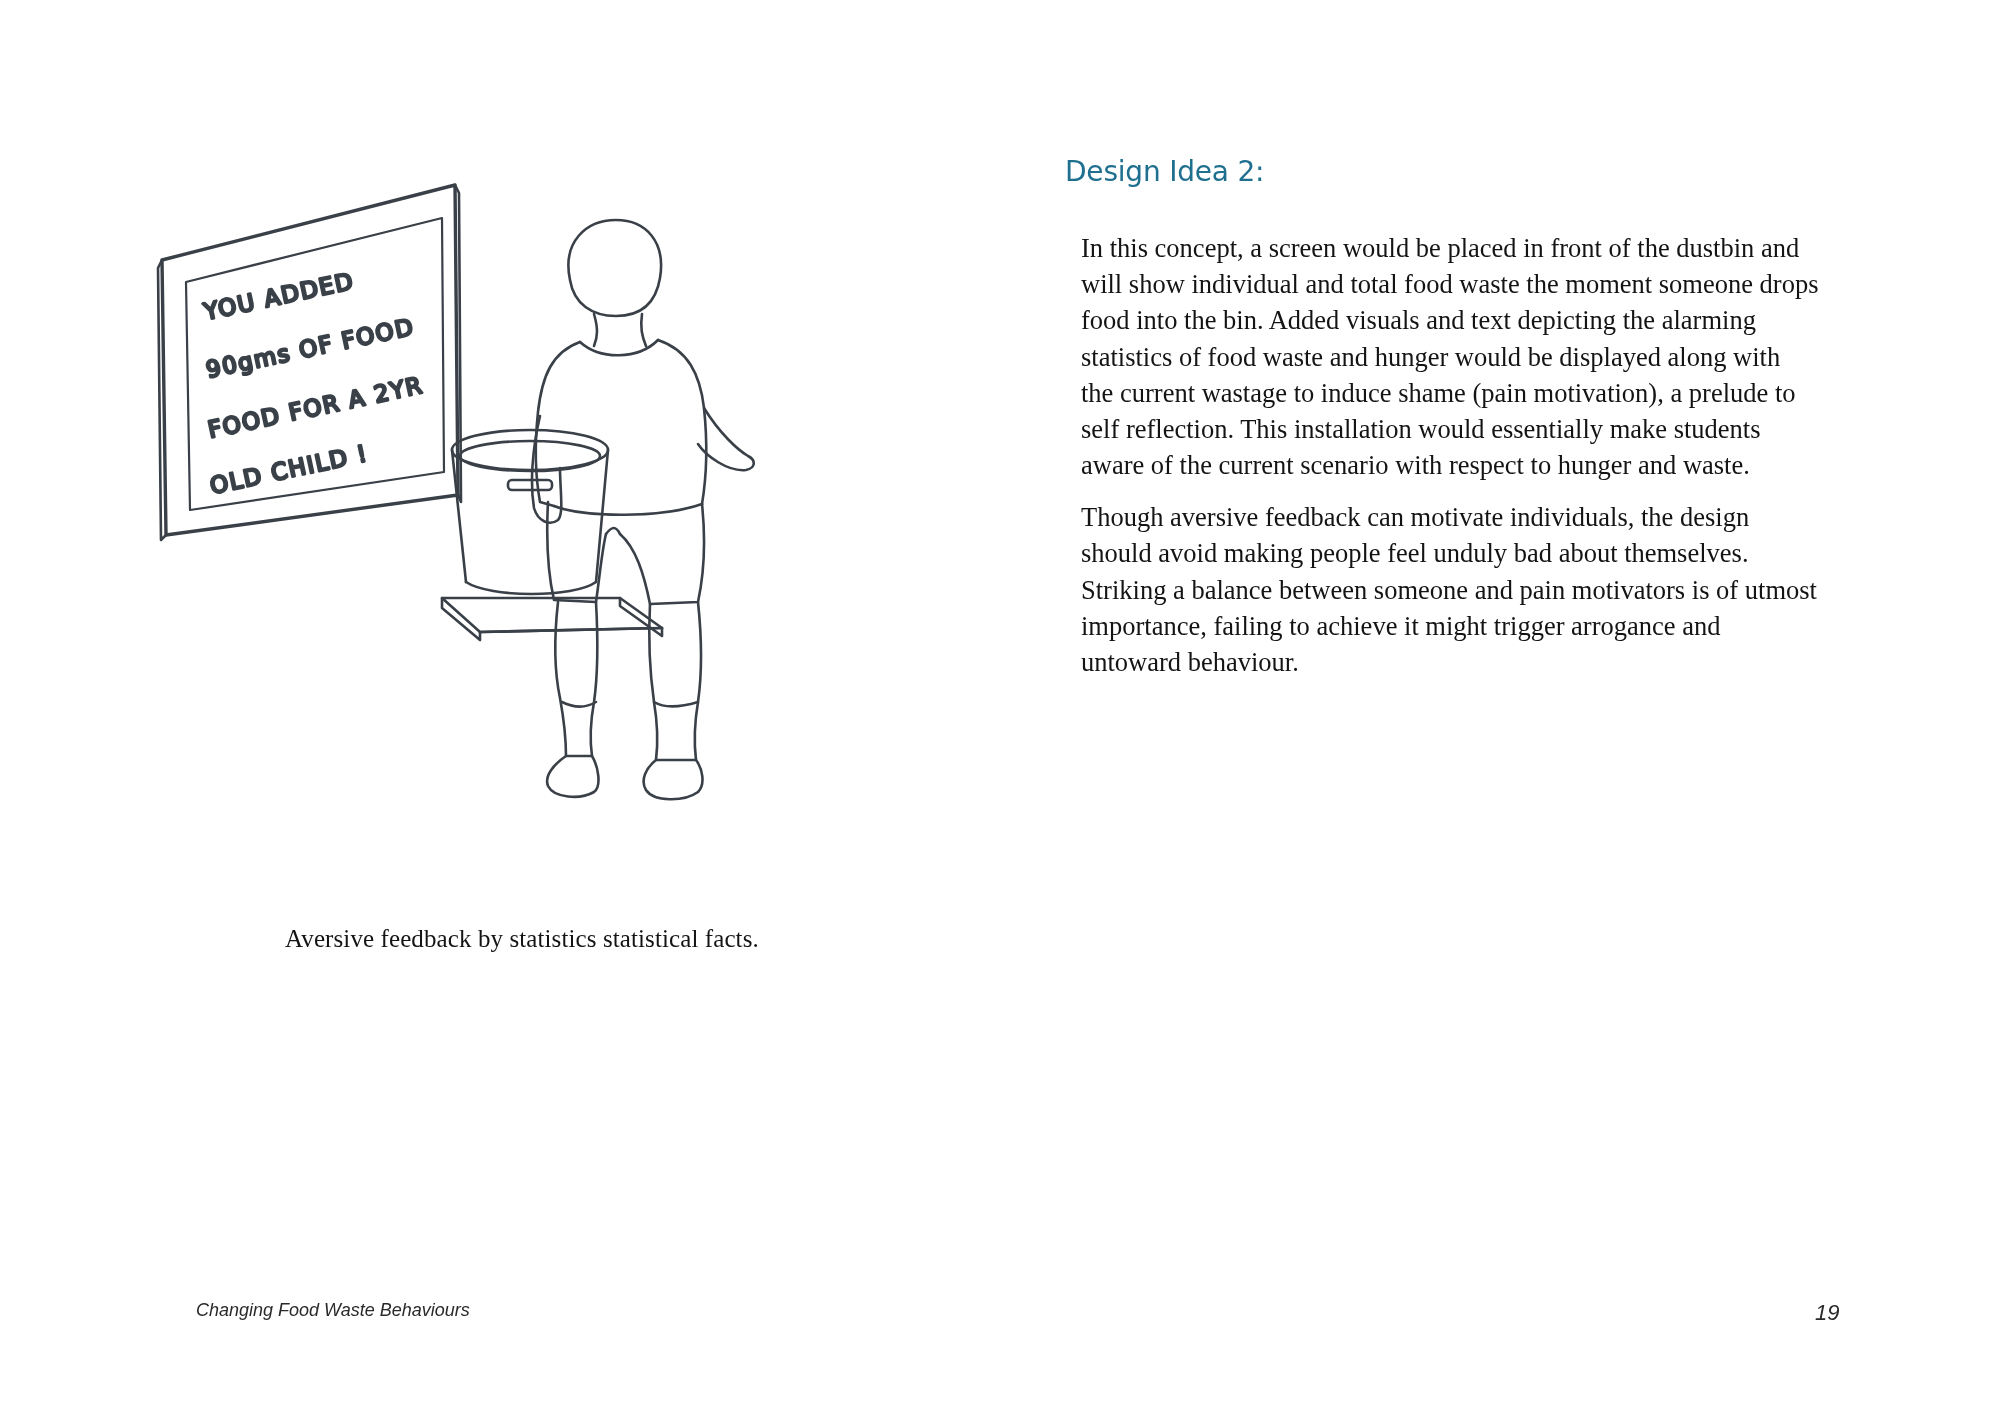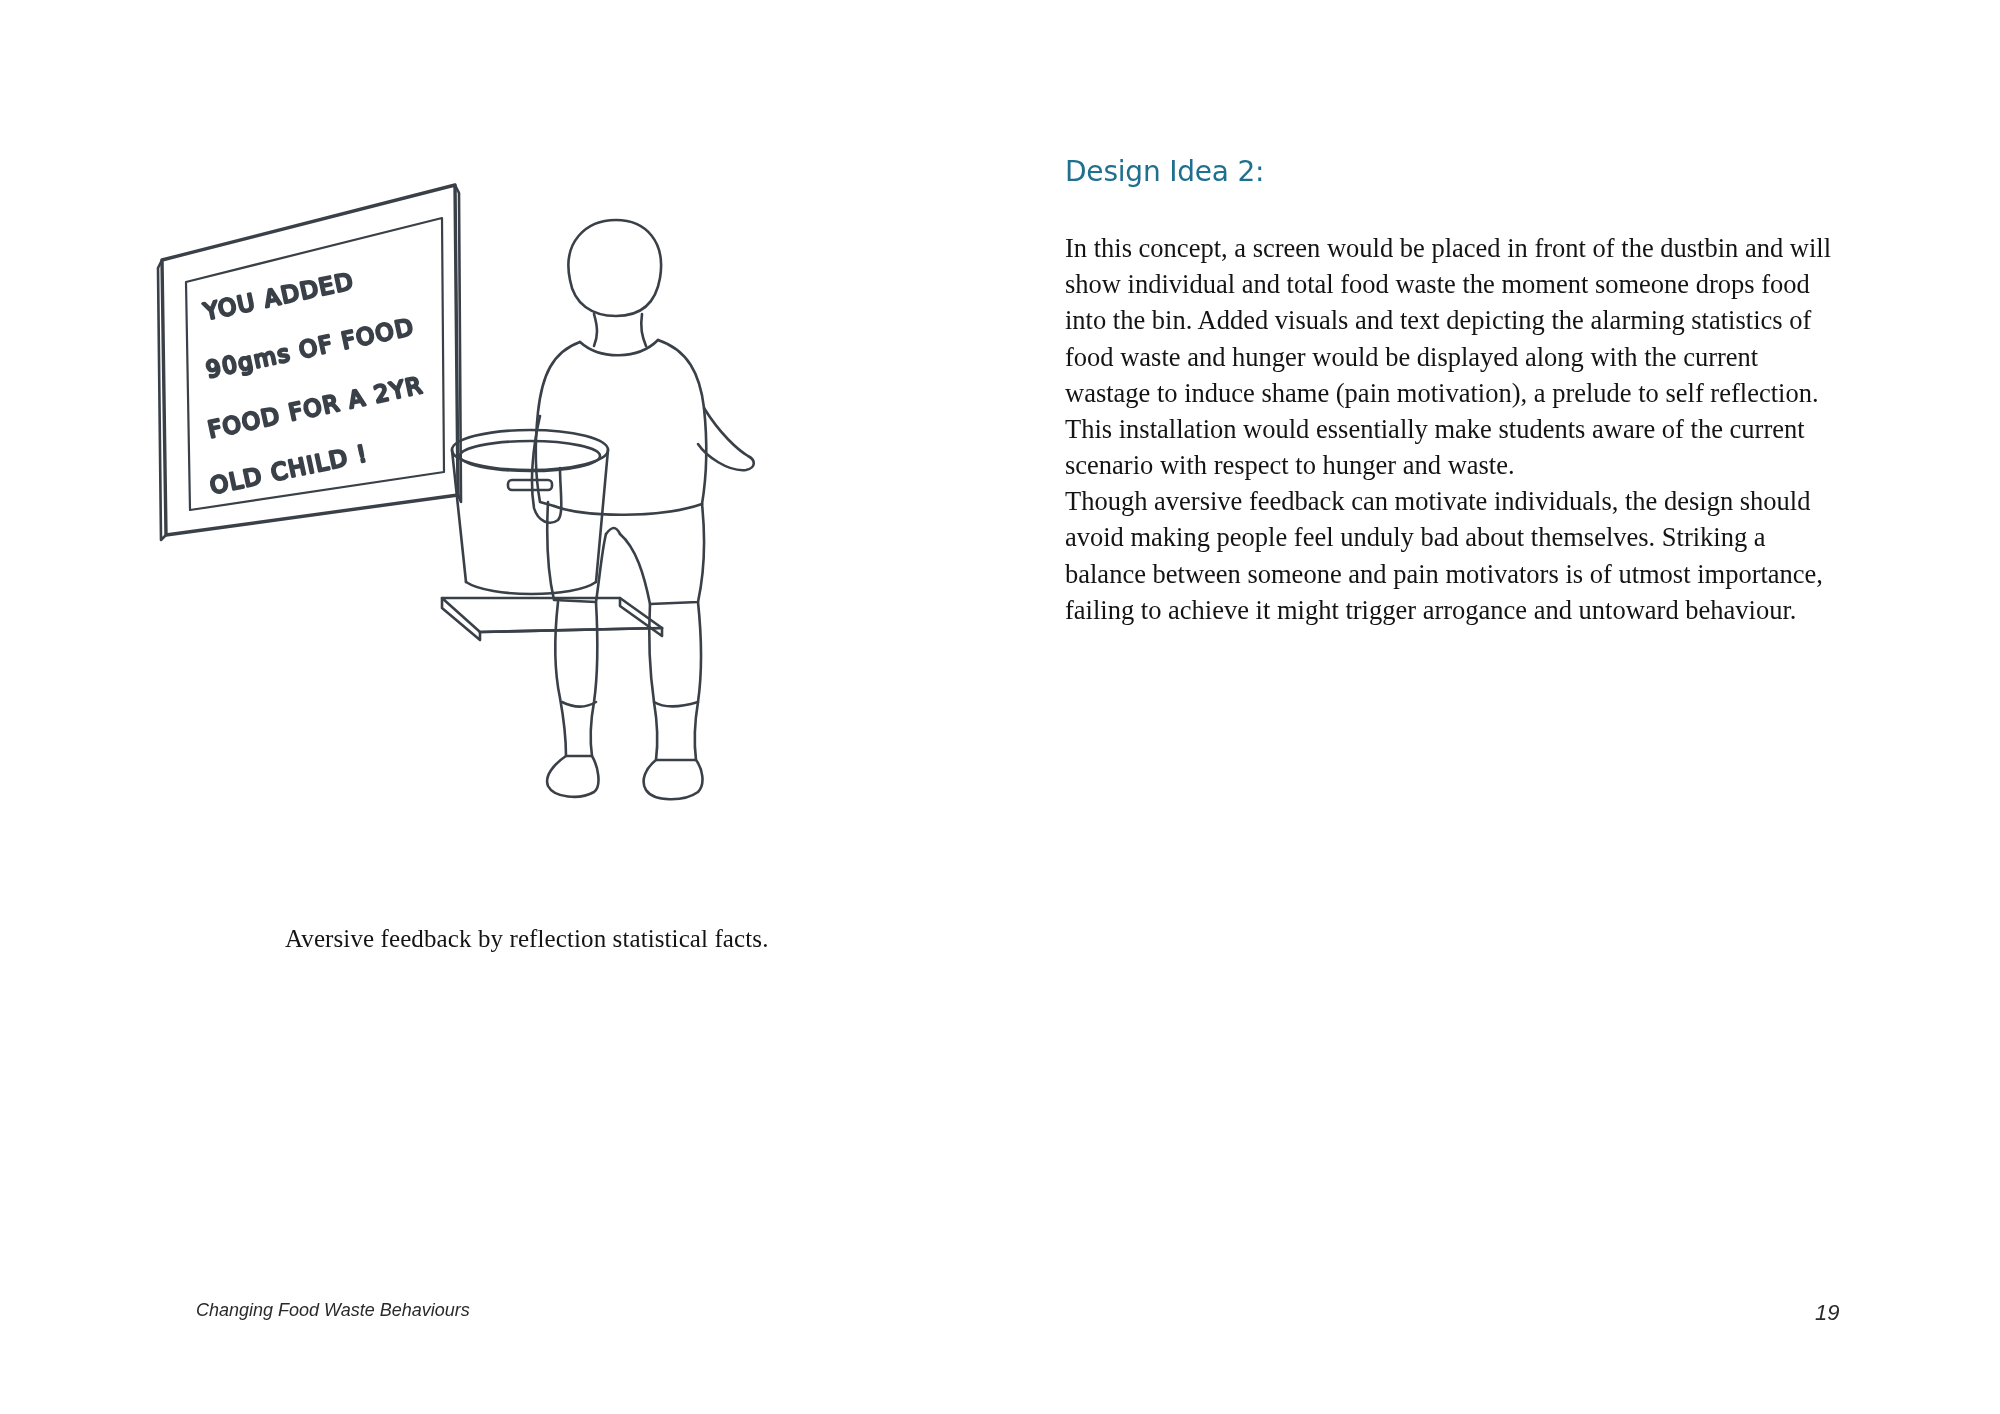--- a/index.html
+++ b/index.html
@@ -62,21 +62,21 @@
     margin: 0 0 42px 0;
   }
   .section-heading.second {
     margin-top: 92px;
   }
   .body-text {
     font-family: "Liberation Serif", serif;
     font-size: 26.5px;
     line-height: 1.365;
     color: #141414;
-    margin: 0;
+    margin: 16px;
     text-align: left;
   }
 
   
   .footer-left {
     position: absolute;
     left: 196px;
     top: 1300px;
     font-family: "Liberation Sans", sans-serif;
     font-style: italic;
@@ -161,21 +161,21 @@
 
         <path d="M412,552 C424,558 436,558 446,552"></path>
         <path d="M504,552 C514,558 528,558 548,552"></path>
 
         <path d="M416,606 C404,614 394,626 398,636 C404,648 430,650 444,642 C452,636 448,616 442,606 Z"></path>
         <path d="M506,610 C496,618 490,630 496,640 C504,652 534,652 548,642 C556,634 552,618 546,610 Z"></path>
       </g>
     </svg>
   </div>
 
-  <div class="figure-caption">Aversive feedback by reflection statistical facts.</div>
+  <div class="figure-caption">Aversive feedback by statistics statistical facts.</div>
 
   <div class="text-column">
     <h2 class="section-heading">Design Idea 2:</h2>
     <p class="body-text">In this concept, a screen would be placed in front of the dustbin and will show individual and total food waste the moment someone drops food into the bin. Added visuals and text depicting the alarming statistics of food waste and hunger would be displayed along with the current wastage to induce shame (pain motivation), a prelude to self reflection. This installation would essentially make students aware of the current scenario with respect to hunger and waste.</p>
 
     <p class="body-text">Though aversive feedback can motivate individuals, the design should avoid making people feel unduly bad about themselves. Striking a balance between someone and pain motivators is of utmost importance, failing to achieve it might trigger arrogance and untoward behaviour.</p>
   </div>
 
   <div class="footer-left">Changing Food Waste Behaviours</div>
   <div class="footer-right">19</div>

